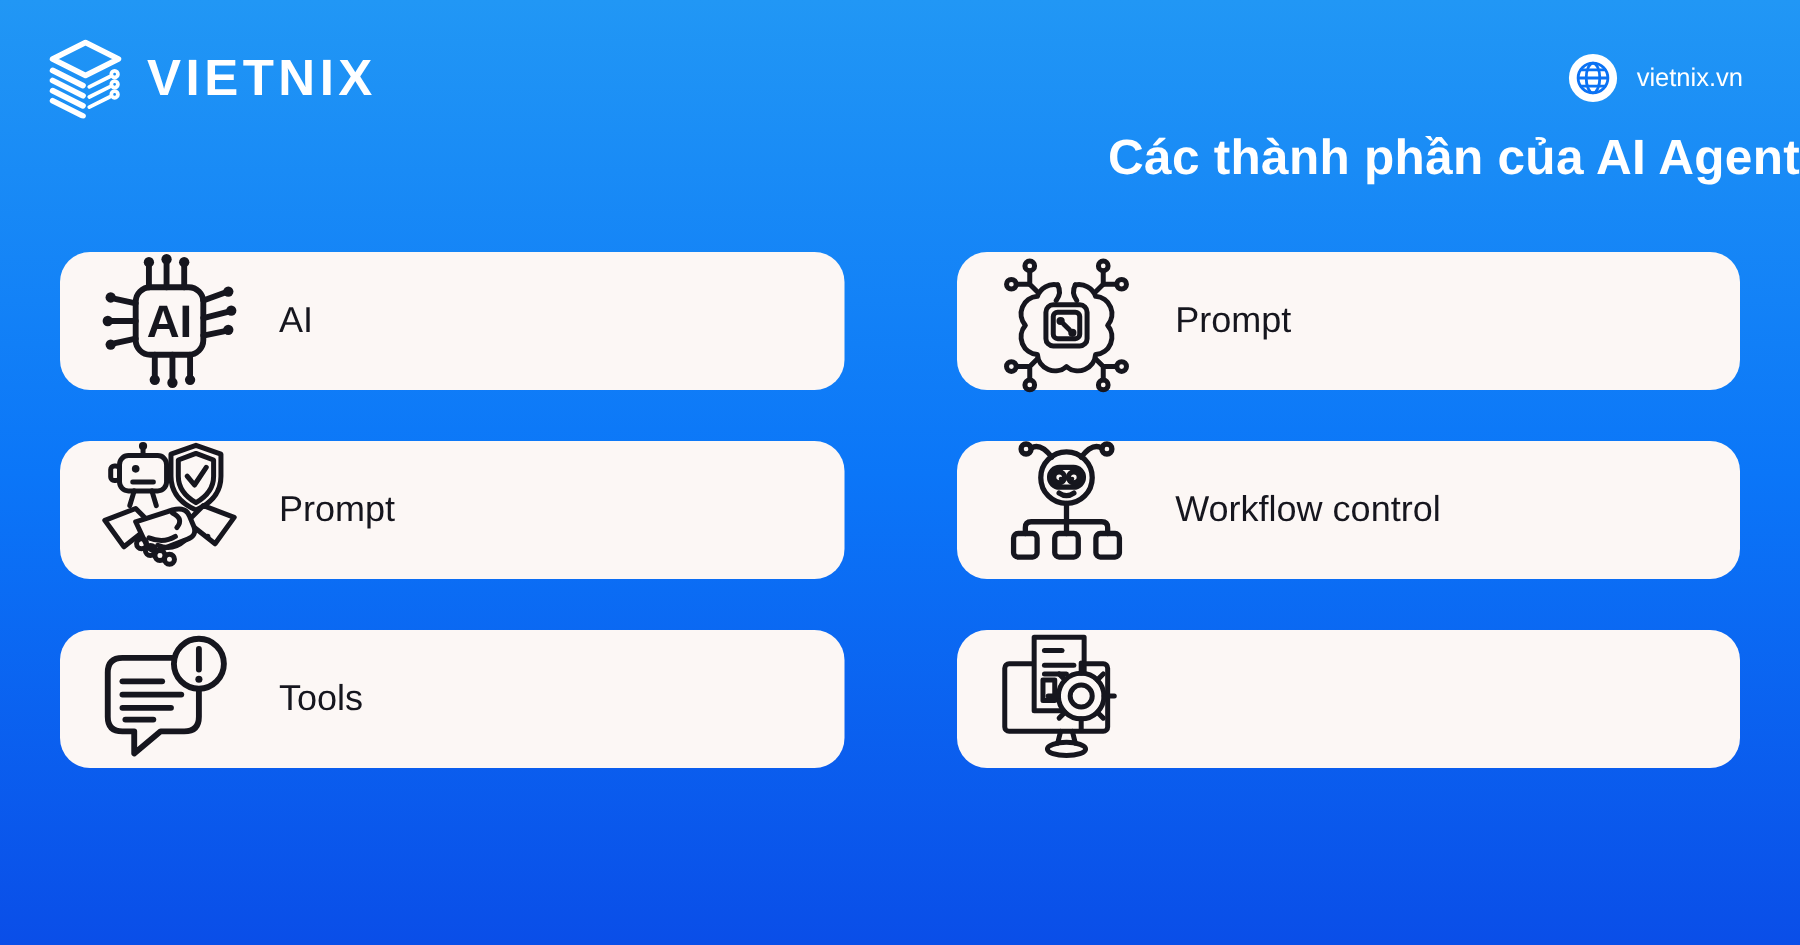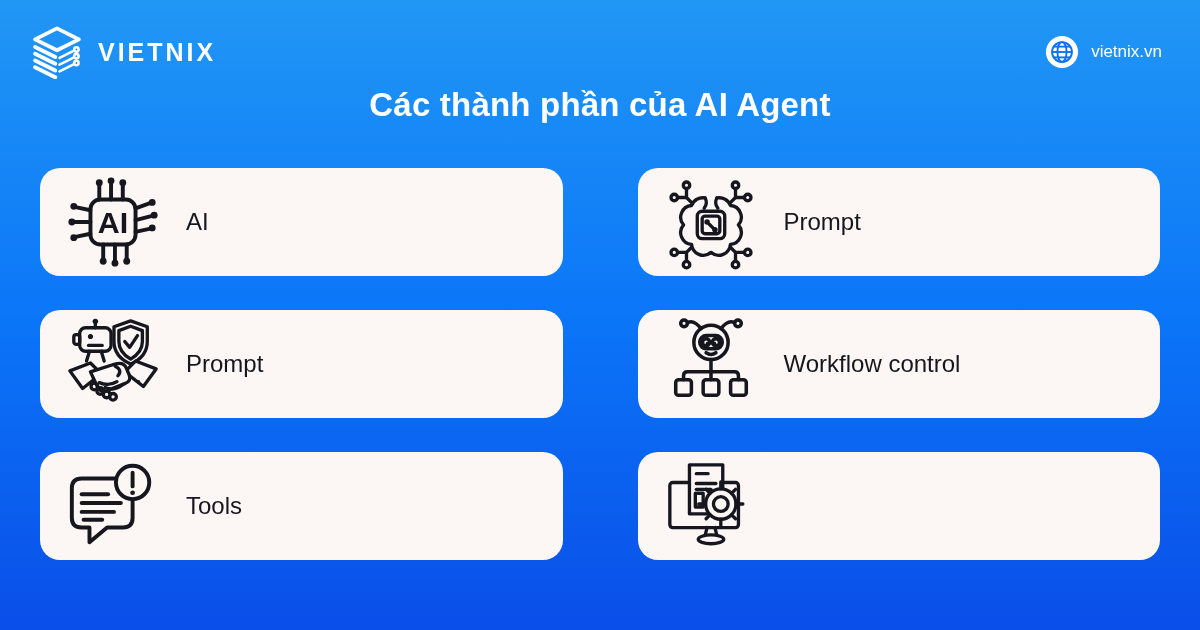--- a/index.html
+++ b/index.html
@@ -10,34 +10,34 @@
       var(--background-top,#2197F5) 0%,
       var(--background-mid,#0B76F8) 50%,
       var(--background-bottom,#0A4EE8) 100%);
   }
   .header{
     display:flex; justify-content:space-between; align-items:center;
     padding:24px 38px 0 30px; height:80px;
   }
   .brand{ display:flex; align-items:center; gap:14px; }
   .brand-name{
-    color:#fff; font-size:25px; font-weight:bold; letter-spacing:3px;
+    color:#fff; font-size:34px; font-weight:bold; letter-spacing:3px;
   }
   .site{ display:flex; align-items:center; gap:12px; color:#fff; font-size:17px; }
   .title{
-    text-align:center; color:#fff; font-size:33px; font-weight:bold;
+    text-align:right; color:#fff; font-size:33px; font-weight:bold;
     margin-top:6px; letter-spacing:.2px;
   }
   .grid{
     display:grid; grid-template-columns:1fr 1fr;
     column-gap:75px; row-gap:34px;
     padding:0 40px; margin-top:44px;
   }
   .card{
-    height:108px; background:var(--card-background,#FCF7F5);
+    height:92px; background:var(--card-background,#FCF7F5);
     border-radius:20px; display:flex; align-items:center;
     padding-left:22px;
   }
   .icon-box{
     width:102px; height:102px; flex:0 0 auto;
     display:flex; align-items:center; justify-content:center;
   }
   .icon-box svg{ width:98px; height:98px; }
   .card-label{
     margin-left:22px; font-size:24px; color:var(--label-text,#16161E);

